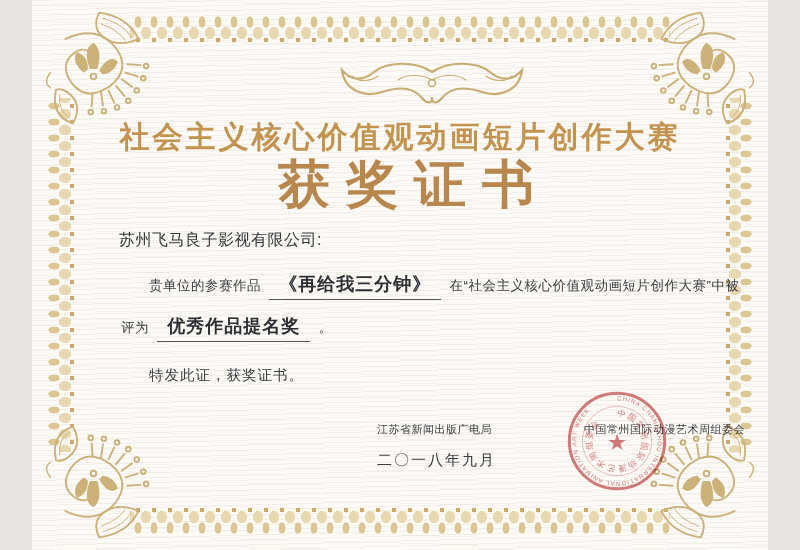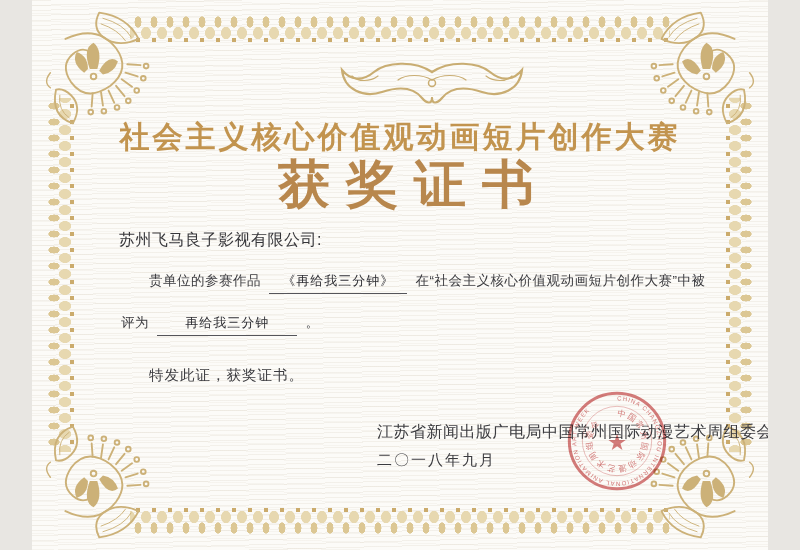--- a/index.html
+++ b/index.html
@@ -61,31 +61,31 @@
   }
   .recipient {
     position: absolute; left: 87px; top: 230px;
     font-size: 16px; font-weight: normal; color: #36363a; letter-spacing: 0.5px;
   }
   .para1 { position: absolute; left: 117px; top: 272px; font-size: 13.5px; letter-spacing: 0.5px; white-space: nowrap; }
   .para2 { position: absolute; left: 89px;  top: 314px; font-size: 13.5px; letter-spacing: 0.5px; white-space: nowrap; }
   .fill-line {
     display: inline-block; text-align: center;
     border-bottom: 1.5px solid #55555a;
-    font-size: 13px; font-weight: normal; color: #2e2e33;
+    font-size: 18px; font-weight: bold; color: #2e2e33;
     padding: 0 10px 3px 10px; margin: 0 4px; letter-spacing: 1px;
     vertical-align: baseline;
   }
   .fill-work  { min-width: 118px; }
   .fill-award { min-width: 120px; }
   .closing { position: absolute; left: 117px; top: 366px; font-size: 14.5px; letter-spacing: 1px; }
   .issuers {
     position: absolute; left: 345px; top: 422px; width: 368px;
     display: flex; justify-content: space-between;
-    font-size: 16px; letter-spacing: 0.5px; white-space: nowrap;
+    font-size: 11px; letter-spacing: 0.5px; white-space: nowrap;
   }
   .date-line {
     position: absolute; left: 345px; top: 451px; width: 368px;
     text-align: left; font-size: 15px; letter-spacing: 2px;
   }
   
   .seal {
     position: absolute; left: 533px; top: 389px; width: 104px; height: 104px;
     mix-blend-mode: multiply; opacity: 0.85; pointer-events: none;
   }
@@ -171,21 +171,21 @@
   <div class="recipient">苏州飞马良子影视有限公司:</div>
 
   <div class="para1">
     <span>贵单位的参赛作品</span>
     <span class="fill-line fill-work">《再给我三分钟》</span>
     <span>在“社会主义核心价值观动画短片创作大赛”中被</span>
   </div>
 
   <div class="para2">
     <span>评为</span>
-    <span class="fill-line fill-award">再给我三分钟</span>
+    <span class="fill-line fill-award">优秀作品提名奖</span>
     <span>。</span>
   </div>
 
   <div class="closing">特发此证，获奖证书。</div>
 
   <div class="issuers">
     <span>江苏省新闻出版广电局</span>
     <span>中国常州国际动漫艺术周组委会</span>
   </div>
   <div class="date-line">二〇一八年九月</div>

